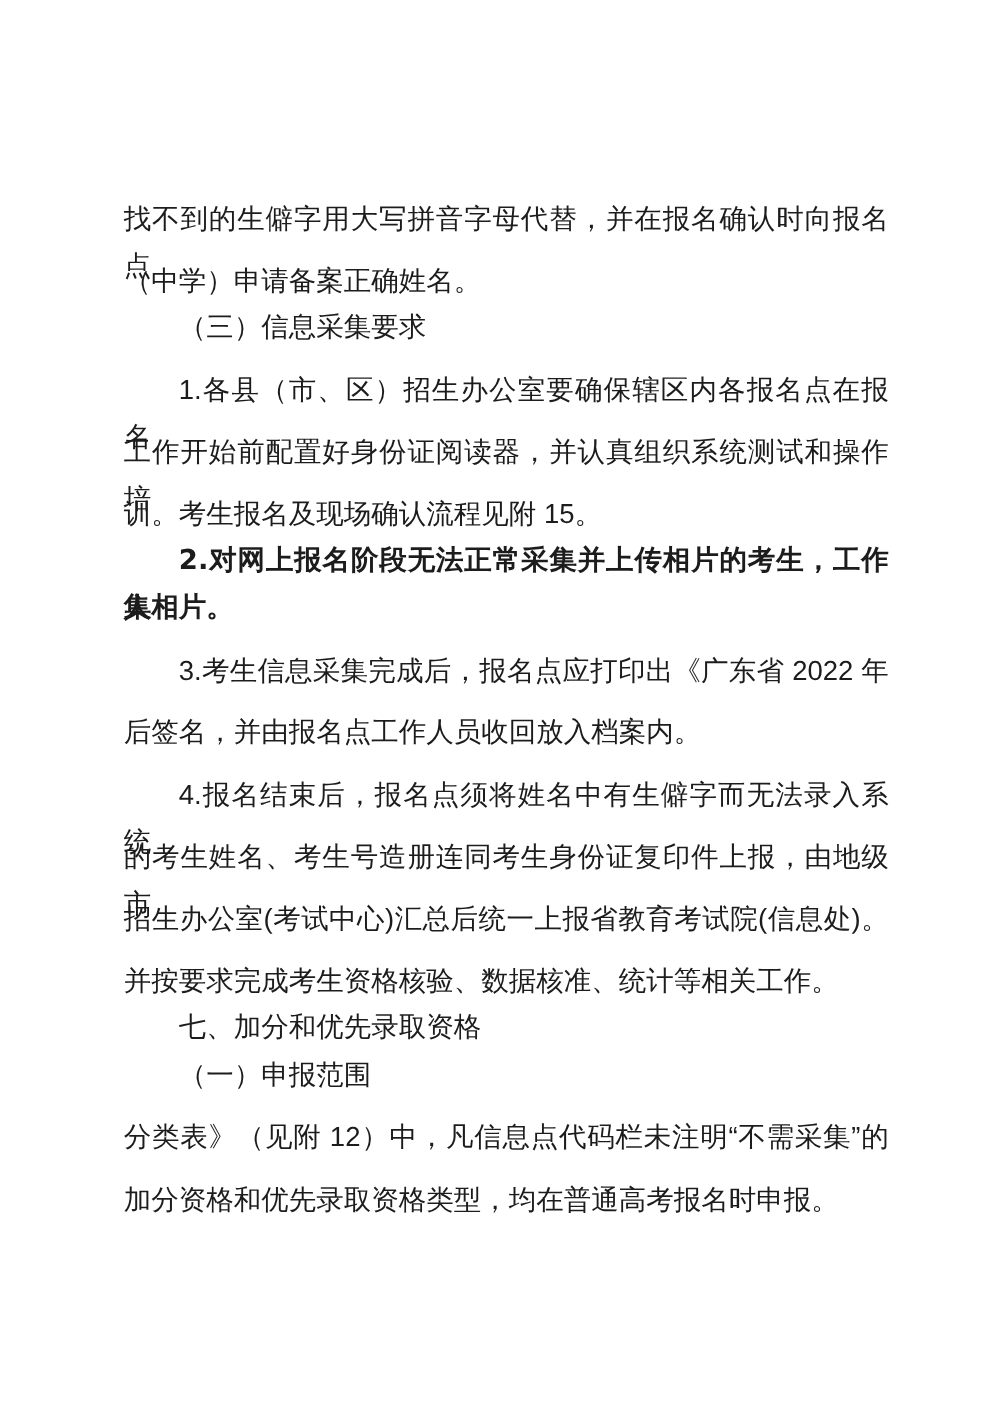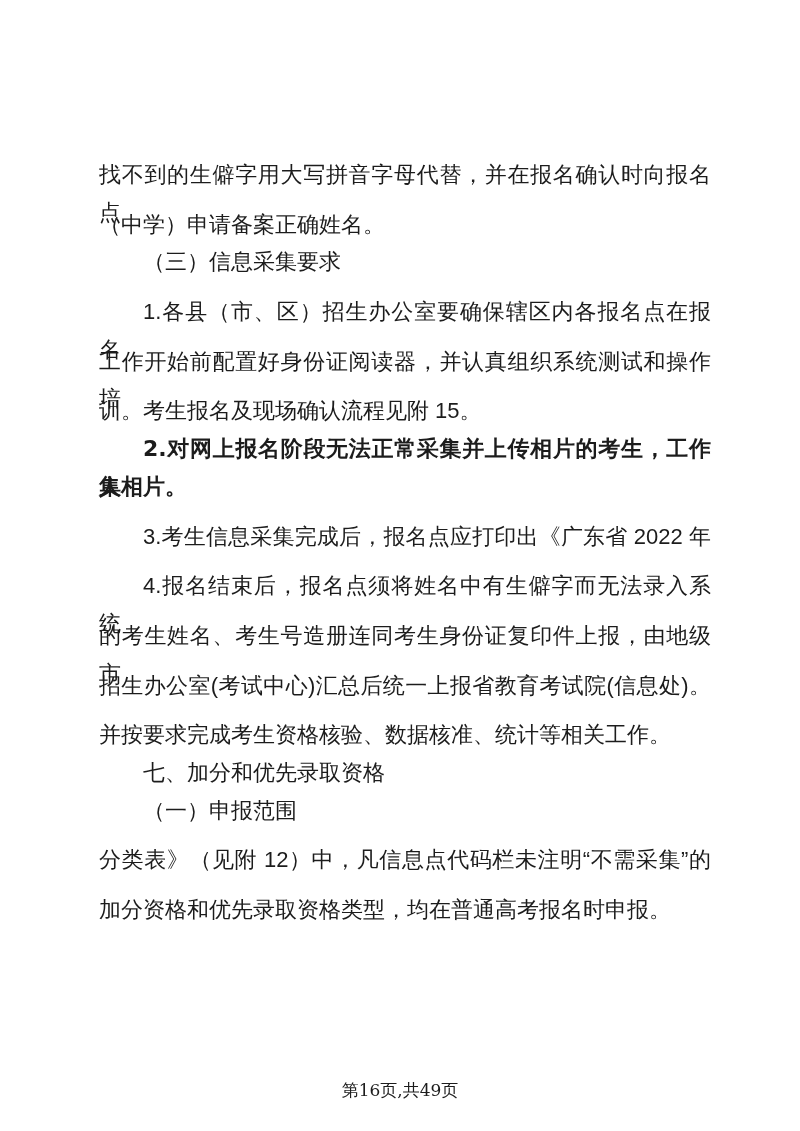--- a/index.html
+++ b/index.html
@@ -74,23 +74,23 @@
   <div class="content">
       <div class="line body justify">找不到的生僻字用大写拼音字母代替，并在报名确认时向报名点</div>
       <div class="line body">（中学）申请备案正确姓名。</div>
       <div class="line kaiti indent">（三）信息采集要求</div>
       <div class="line body indent justify">1.各县（市、区）招生办公室要确保辖区内各报名点在报名</div>
       <div class="line body justify">工作开始前配置好身份证阅读器，并认真组织系统测试和操作培</div>
       <div class="line body">训。考生报名及现场确认流程见附 15。</div>
       <div class="line bold indent justify">2.对网上报名阶段无法正常采集并上传相片的考生，工作人</div>
       <div class="line bold">集相片。</div>
       <div class="line body indent justify">3.考生信息采集完成后，报名点应打印出《广东省 2022 年</div>
+      <div class="line body">后签名，并由报名点工作人员收回放入档案内。</div>
       <div class="line body indent justify">4.报名结束后，报名点须将姓名中有生僻字而无法录入系统</div>
       <div class="line body justify">的考生姓名、考生号造册连同考生身份证复印件上报，由地级市</div>
       <div class="line body justify">招生办公室(考试中心)汇总后统一上报省教育考试院(信息处)。</div>
       <div class="line body">并按要求完成考生资格核验、数据核准、统计等相关工作。</div>
       <div class="line heading indent">七、加分和优先录取资格</div>
       <div class="line kaiti indent">（一）申报范围</div>
       <div class="line body justify">分类表》（见附 12）中，凡信息点代码栏未注明“不需采集”的</div>
       <div class="line body">加分资格和优先录取资格类型，均在普通高考报名时申报。</div>
     </div>
-  <div class="footer">第16页,共49页</div>
 </div>
 
 </body></html>

